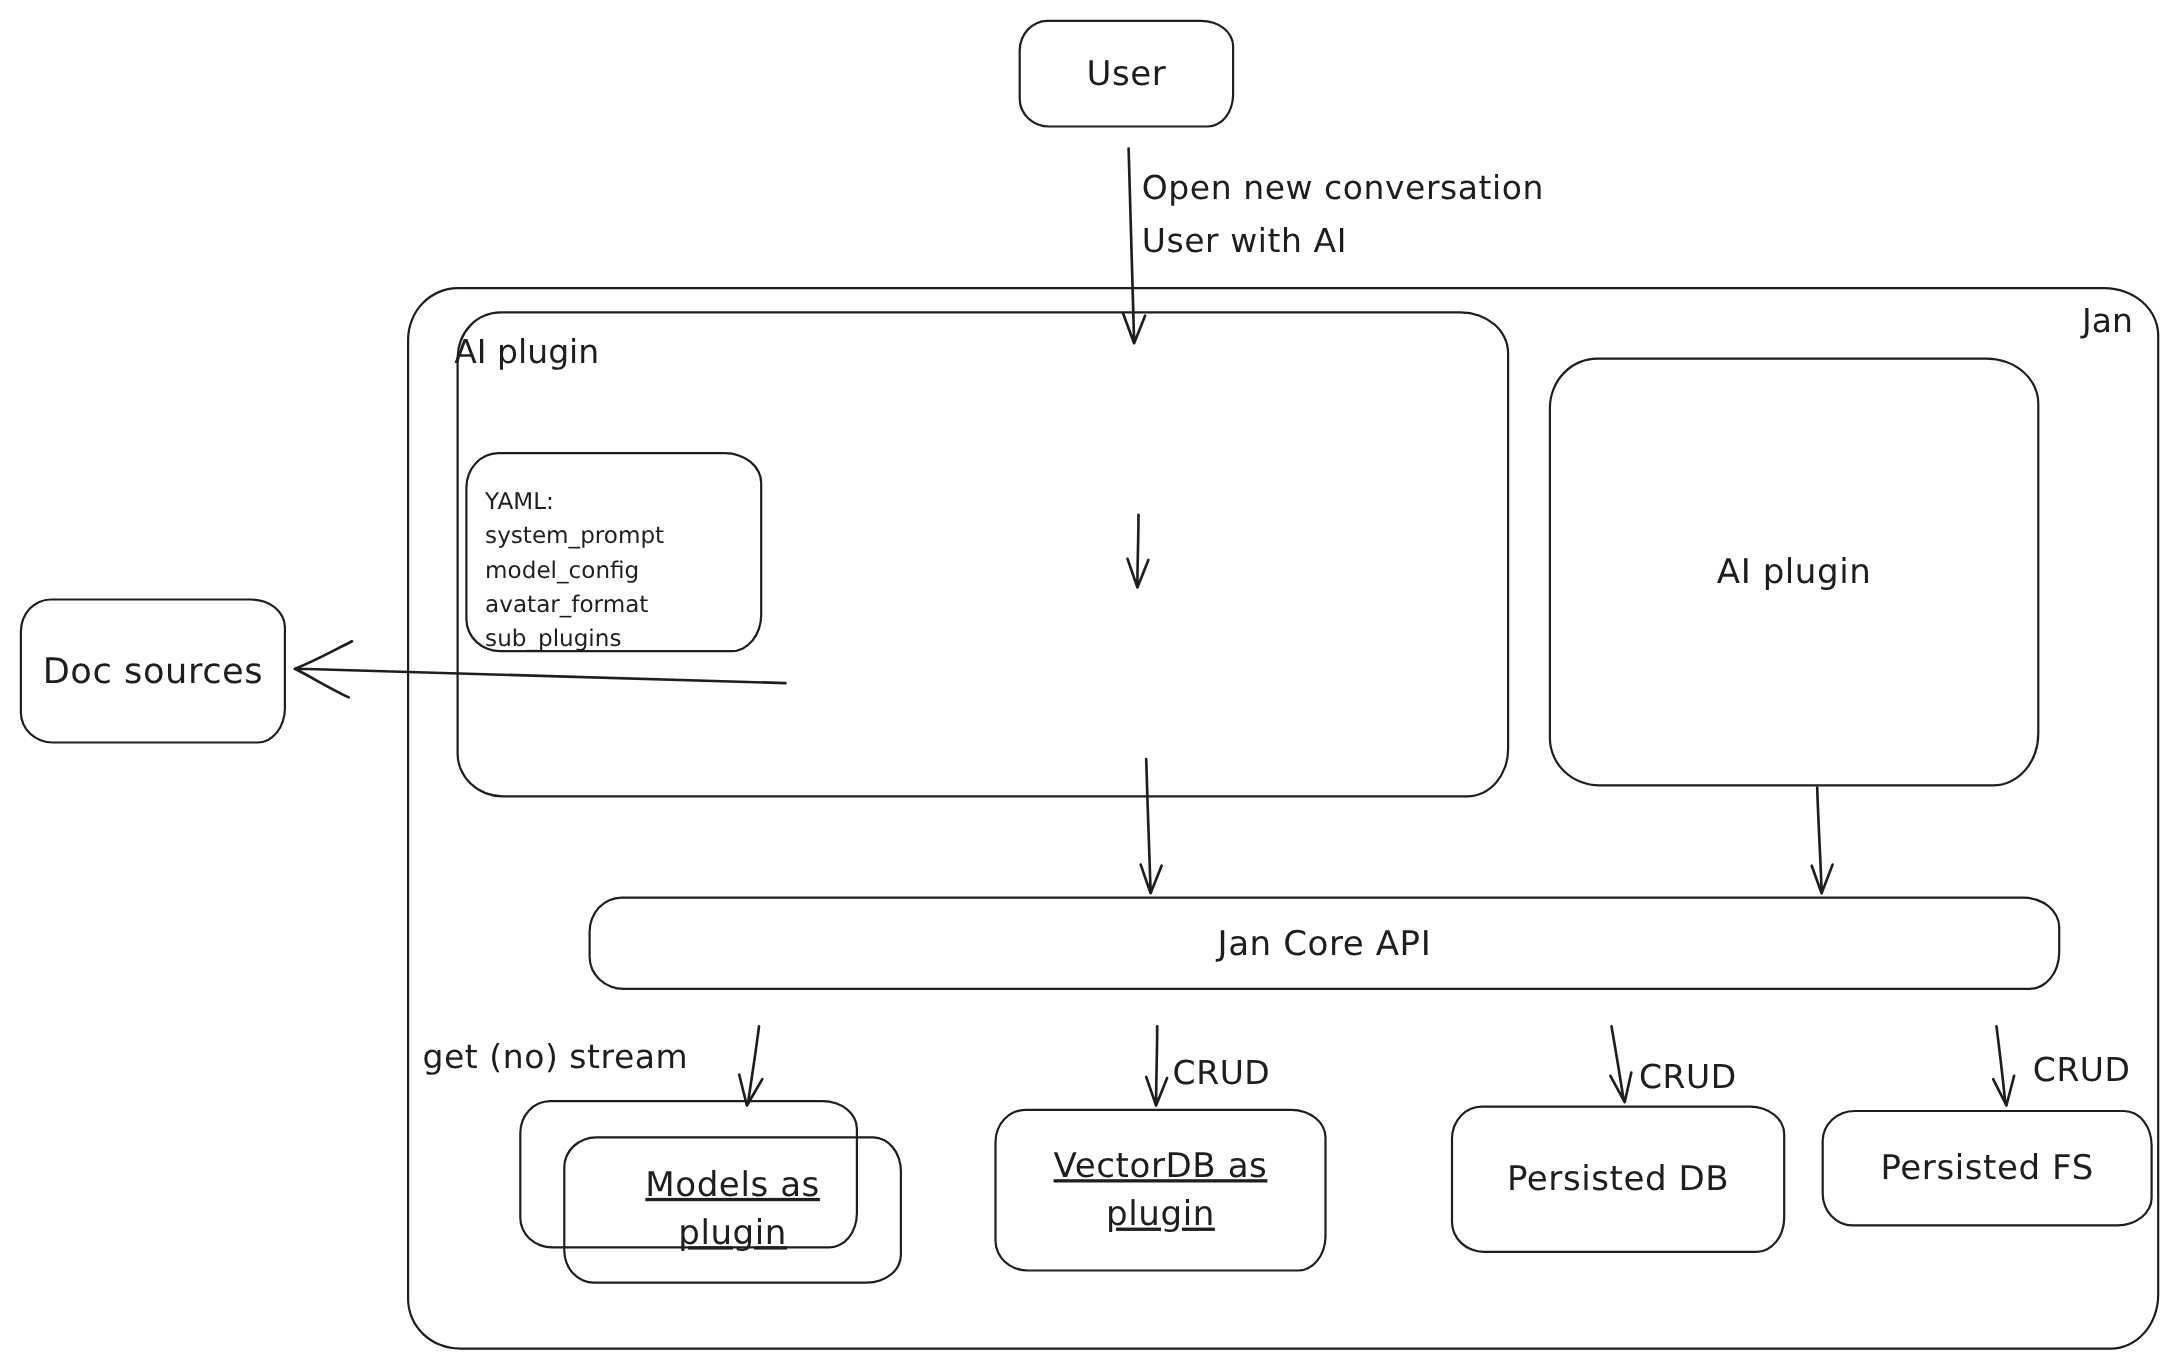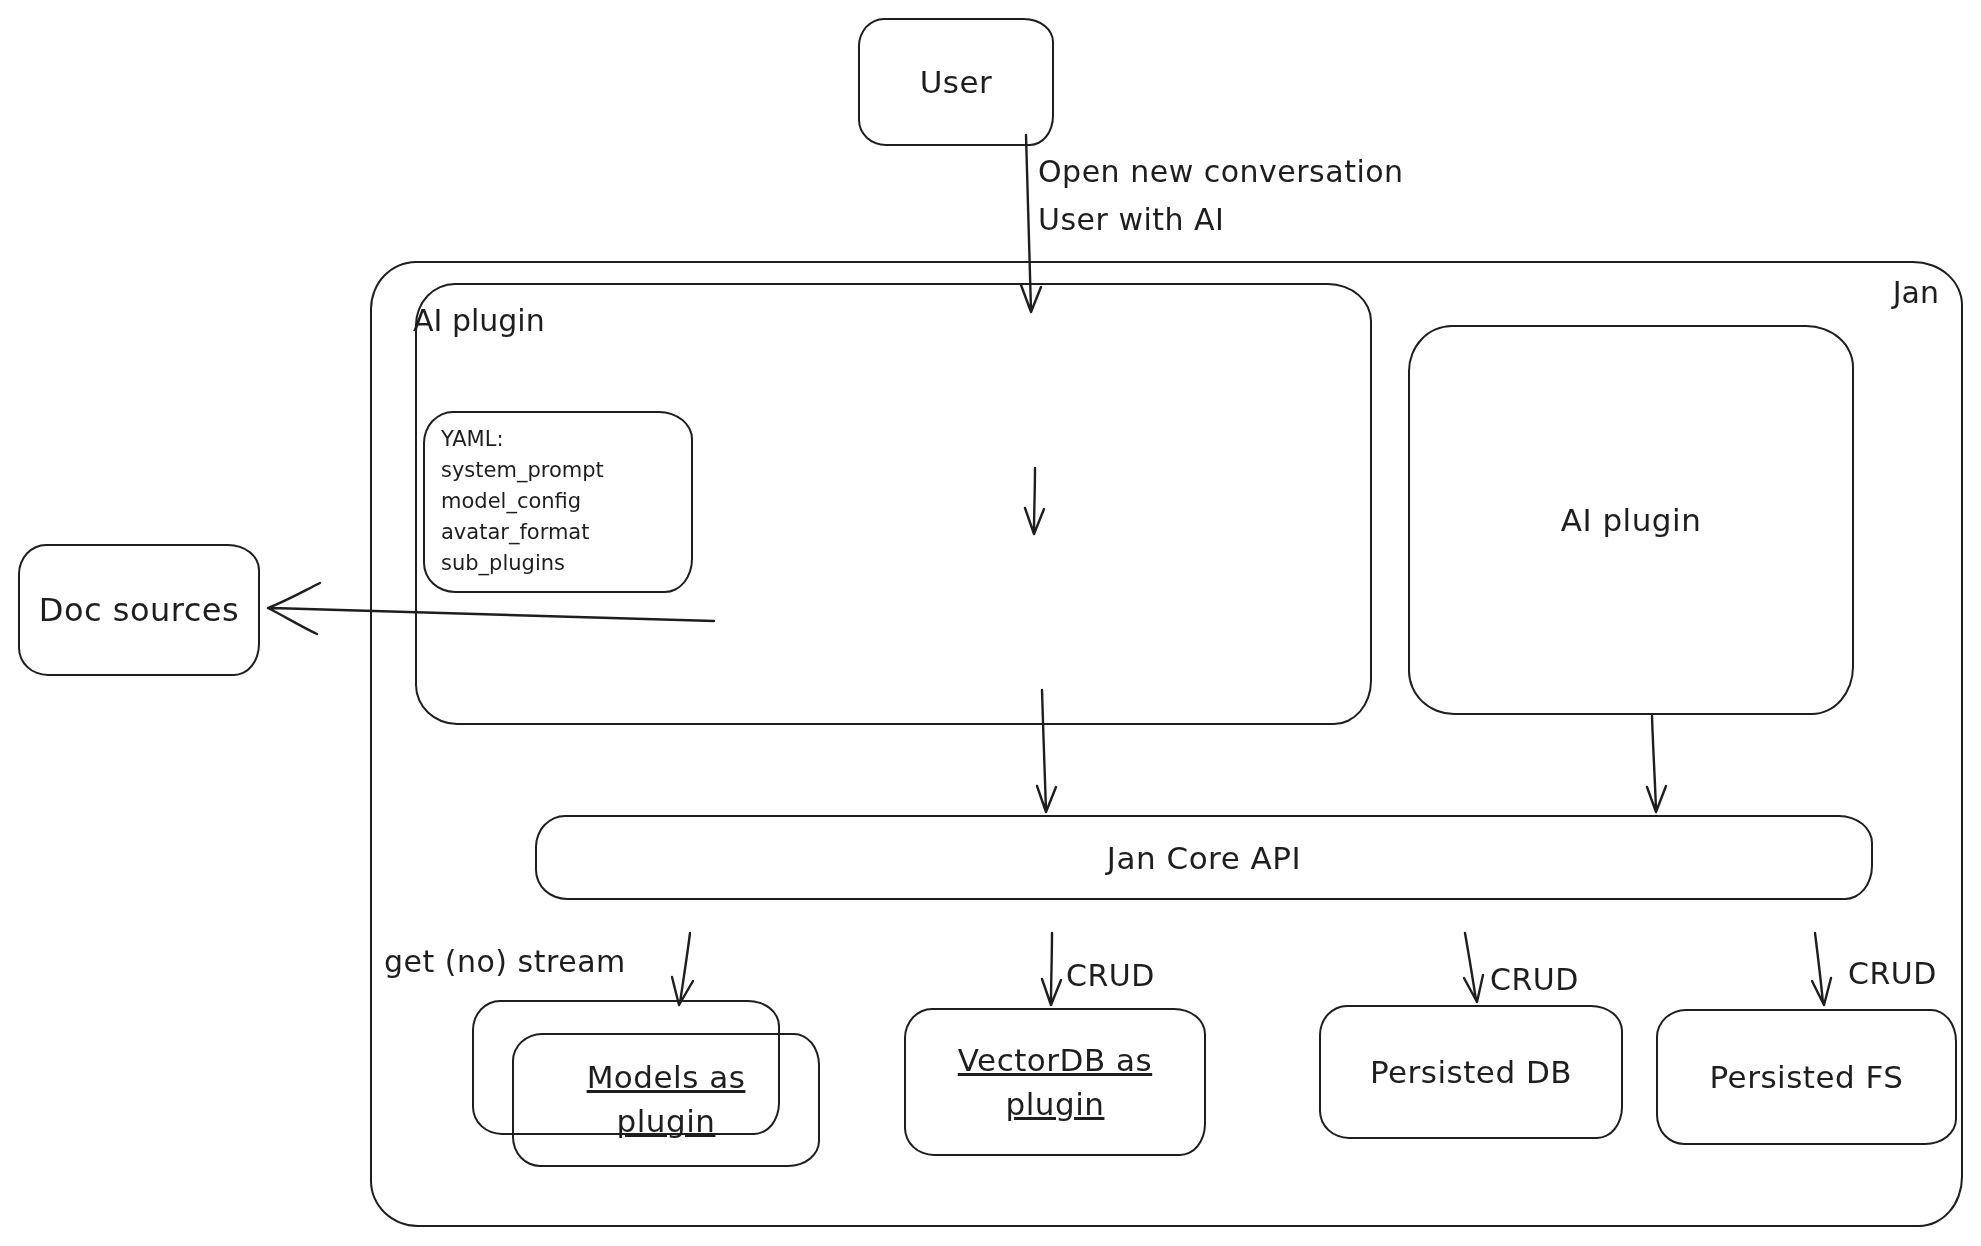--- a/index.html
+++ b/index.html
@@ -45,38 +45,38 @@
     letter-spacing: 0.5px;
   }
   .node .stack { display: flex; flex-direction: column; line-height: 44px; text-decoration: underline; }
   .floating-label {
     position: absolute;
     font-size: 30px;
     letter-spacing: 0.5px;
     white-space: nowrap;
   }
   
-  #user-box        { left: 858px;  top: 18px;   width: 196px;  height: 128px; border-radius: 26px 30px 24px 28px / 28px 24px 30px 26px; }
+  #user-box        { left: 926px;  top: 18px;   width: 196px;  height: 98px; border-radius: 26px 30px 24px 28px / 28px 24px 30px 26px; }
   #jan-container   { left: 370px;  top: 261px;  width: 1593px; height: 966px; border-radius: 46px 50px 44px 48px / 48px 44px 50px 46px; }
   #jan-label       { right: 22px;  top: 12px;   position: absolute; font-size: 30px; }
   #ai-plugin-container { left: 415px; top: 283px; width: 957px; height: 442px; border-radius: 40px 44px 38px 42px / 42px 38px 44px 40px; }
   #ai-plugin-group-label { position: absolute; left: -4px; top: 18px; font-size: 30px; white-space: nowrap; }
   #renderer-box    { left: 718px;  top: 315px;  width: 615px;  height: 150px; border-radius: 34px 30px 36px 32px / 32px 36px 30px 34px; }
   #backend-box     { left: 714px;  top: 538px;  width: 619px;  height: 149px; border-radius: 32px 36px 30px 34px / 34px 30px 36px 32px; }
   #yaml-note       { left: 423px;  top: 411px;  width: 270px;  height: 182px; border-radius: 30px 34px 28px 32px / 32px 28px 34px 30px;
-                     font-size: 21px; line-height: 31px; padding: 11px 16px; text-align: left; }
+                     font-size: 21px; line-height: 31px; padding: 28px 16px; text-align: left; }
   #ai-plugin-right-box { left: 1408px; top: 325px; width: 446px; height: 390px; border-radius: 44px 48px 42px 46px / 46px 42px 48px 44px; }
   #doc-sources-box { left: 18px;   top: 544px;  width: 242px;  height: 132px; border-radius: 28px 32px 26px 30px / 30px 26px 32px 28px; font-size: 32px; }
   #jan-core-api-box{ left: 535px;  top: 815px;  width: 1338px; height: 85px; border-radius: 30px 34px 28px 32px / 32px 28px 34px 30px; }
   #models-box-outer{ left: 472px;  top: 1000px; width: 308px;  height: 135px; border-radius: 28px 32px 26px 30px / 30px 26px 32px 28px; }
   #models-box-inner{ left: 512px;  top: 1033px; width: 308px;  height: 134px; border-radius: 30px 26px 32px 28px / 28px 32px 26px 30px; }
   #models-label    { left: 512px;  top: 1040px; width: 308px;  height: 118px; position: absolute; display: flex; align-items: center; justify-content: center; }
   #vectordb-box    { left: 904px;  top: 1008px; width: 302px;  height: 148px; border-radius: 28px 32px 26px 30px / 30px 26px 32px 28px; }
   #persisted-db-box{ left: 1319px; top: 1005px; width: 304px;  height: 134px; border-radius: 28px 32px 26px 30px / 30px 26px 32px 28px; }
-  #persisted-fs-box{ left: 1656px; top: 1009px; width: 301px;  height: 136px; border-radius: 30px 26px 32px 28px / 28px 32px 26px 30px; }
+  #persisted-fs-box{ left: 1656px; top: 1009px; width: 301px;  height: 106px; border-radius: 30px 26px 32px 28px / 28px 32px 26px 30px; }
   
   #user-edge-label   { left: 1038px; top: 148px; line-height: 48px; }
   #get-stream-label  { left: 384px;  top: 944px; text-align: center; }
   #crud-label-1      { left: 1066px; top: 958px; }
   #crud-label-2      { left: 1490px; top: 962px; }
   #crud-label-3      { left: 1848px; top: 956px; }
 </style>
 </head>
 <body>
 

